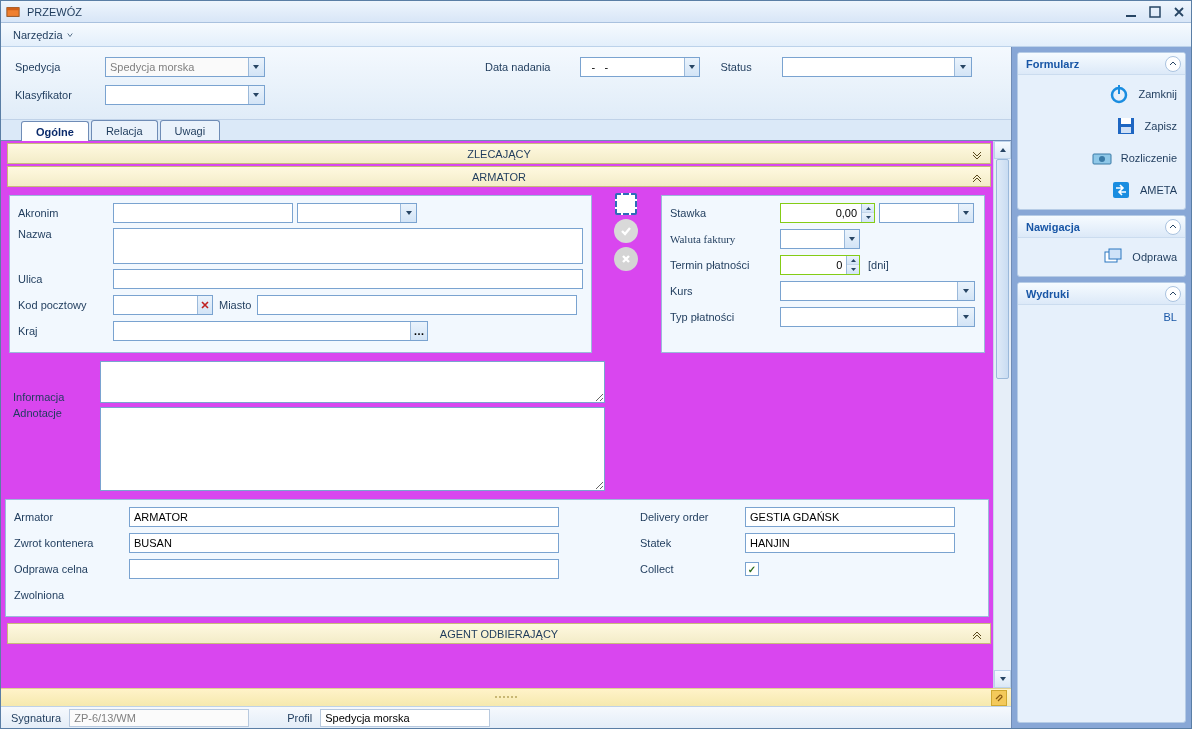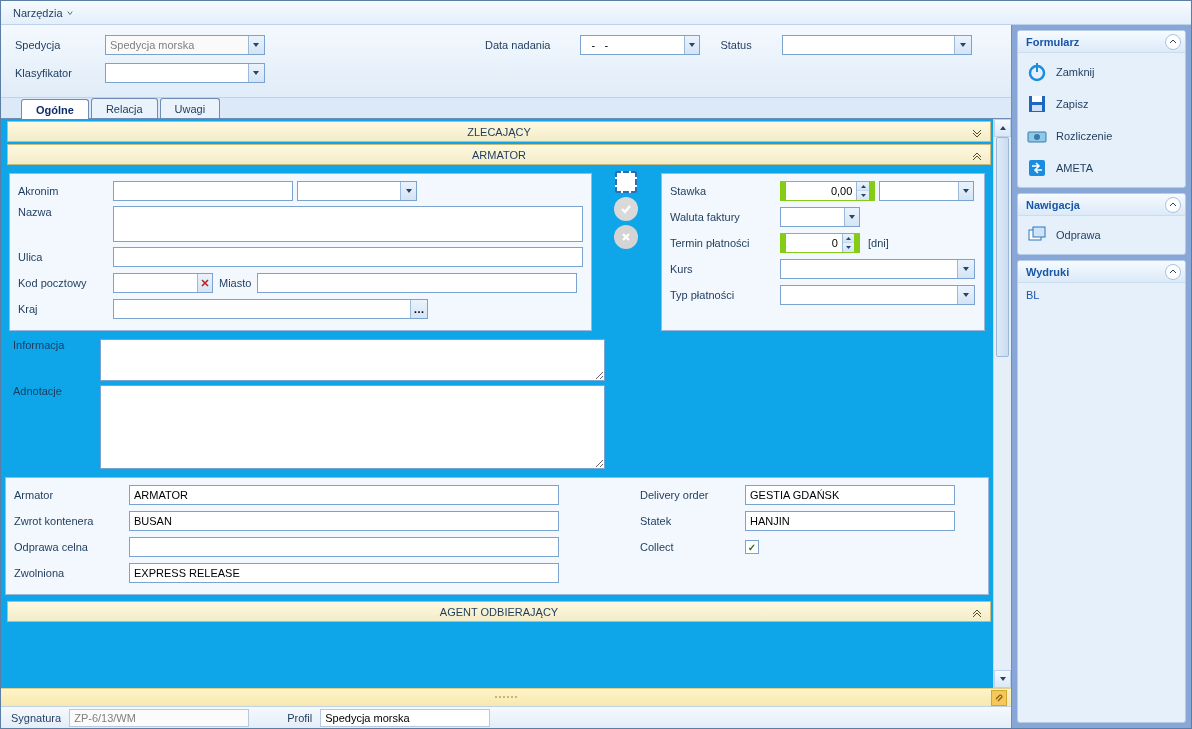--- a/index.html
+++ b/index.html
@@ -18,21 +18,21 @@
   .win-btn svg { width:12px; height:12px; }
 
   
   .menubar { height:24px; background:linear-gradient(to bottom,#f6fafe,#e3effb); border-bottom:1px solid #bcd2ea; display:flex; align-items:center; padding:0 6px; }
   .menu-item { color:#1e3b5c; padding:3px 6px; cursor:pointer; display:flex; align-items:center; gap:4px;}
   .menu-caret { width:6px;height:6px; }
 
   
   .body-row { flex:1; display:flex; min-height:0; }
 
-  .main-area { flex:1; display:flex; flex-direction:column; min-width:0; background:#0ea5e9;}
+  .main-area { flex:1; display:flex; flex-direction:column; min-width:0; background:#d946ef;}
   .side-panel { width:180px; background:#88a7d6; border-left:1px solid #6f8cb6; display:flex; flex-direction:column; padding:5px; gap:5px;}
 
   
   .header-form { padding:10px 14px 6px 14px; background:linear-gradient(to bottom,#f4f9fe,#e0ecf8); border-bottom:1px solid #c0d2e8; }
   .hf-row { display:flex; align-items:center; margin-bottom:8px; }
   .hf-label { color:#1e3b5c; width:90px; }
   .combo { position:relative; display:inline-flex; align-items:center; border:1px solid #7aa3d0; background:#fff; height:20px; }
   .combo input { border:none; outline:none; height:18px; padding:0 4px; background:transparent; width:100%;}
   .combo .caret { width:18px; height:18px; border-left:1px solid #9bb9da; background:linear-gradient(to bottom,#eaf3fc,#d3e4f6); display:flex; align-items:center; justify-content:center; cursor:pointer;}
   .combo.disabled { background:#fafafa; }
@@ -55,21 +55,21 @@
   
   .section-bar { height:21px; border:1px solid #c9b97a; background:linear-gradient(to bottom,#fff9e0,#f3ecc8); display:flex; align-items:center; justify-content:center; color:#1e3b5c; position:relative; margin:2px 2px 0 6px;}
   .section-bar .chev { position:absolute; right:6px; top:3px; width:14px; height:14px; cursor:pointer;}
 
   
   .group { margin:4px; border:1px solid #9bb9da; background:#f2f8fe; padding:6px 8px; }
   .group-row { display:flex; align-items:center; margin-bottom:4px; min-height:22px;}
   .glabel { color:#1e3b5c; width:95px; }
   .txt { border:1px solid #7aa3d0; background:#fff; height:20px; padding:0 4px; }
   .txt.multi { height:56px; resize:none; }
-  .spin { display:inline-flex; align-items:center; border:6px solid #84cc16; background:#fff; height:20px; }
+  .spin { display:inline-flex; align-items:center; border:1px solid #84cc16; background:#fff; height:20px; }
   .spin input { border:none; outline:none; width:100%; text-align:right; padding:0 4px; height:18px; }
   .spin .spins { width:15px; display:flex; flex-direction:column; border-left:1px solid #9bb9da;}
   .spin .spins div { height:9px; background:linear-gradient(to bottom,#eaf3fc,#d3e4f6); border-bottom:1px solid #c4d6ea; display:flex;align-items:center;justify-content:center; cursor:pointer;}
   .spin .spins div:last-child{border-bottom:none;}
   .icon-stack { width:30px; display:flex; flex-direction:column; gap:4px; align-items:center; padding-top:2px;}
   .round-btn { width:24px; height:24px; border-radius:12px; display:flex; align-items:center; justify-content:center; cursor:pointer;}
   .rb-blue { background:#fff; border:2px dashed #2d6cb8; border-radius:2px; width:22px; height:22px;}
   .rb-grey-tick { background:#d9d9d9; }
   .rb-grey-x { background:#d4d4d4; }
 
@@ -81,38 +81,64 @@
 
   .footer { height:22px; background:linear-gradient(to bottom,#f6f9fd,#e3edf8); border-top:1px solid #bfd2e8; display:flex; align-items:center; padding:0 10px; gap:8px;}
   .footer-label { color:#1e3b5c; }
   .footer-field { border:1px solid #b8c9de; height:18px; padding:0 4px; color:#808080; background:#fbfbfb;}
   .footer-field.active { color:#000; background:#fff;}
 
   
   .sp-group { background:#e6f0fb; border:1px solid #b6cce6; border-radius:3px; overflow:hidden;}
   .sp-head { height:22px; background:linear-gradient(to bottom,#f6fbff,#dce9f8); border-bottom:1px solid #cbdcef; display:flex; align-items:center; padding:0 8px; color:#1856a6; font-weight:bold; position:relative;}
   .sp-head .coll { position:absolute; right:4px; top:3px; width:16px;height:16px; border:1px solid #aac3e0; border-radius:8px; background:#fff; display:flex;align-items:center;justify-content:center; cursor:pointer;}
-  .sp-body { padding:6px 4px; display:flex; flex-direction:column; gap:6px;}
+  .sp-body { padding:6px 4px; display:flex; flex-direction:column; gap:6px;align-items:flex-end;}
   .sp-item { display:flex; align-items:center; gap:8px; padding:2px 4px; color:#1e3b5c; cursor:pointer;}
   .sp-icon { width:22px; height:22px; display:flex; align-items:center; justify-content:center;}
   .sp-link { color:#1856a6; padding:4px 8px; cursor:pointer;}
 
   .checkbox { width:14px; height:14px; border:1px solid #7aa3d0; background:#fff; display:inline-flex; align-items:center; justify-content:center; cursor:pointer;}
   .checkbox.checked::after { content:"✓"; font-size:10px; color:#2a6b1a; font-weight:bold;}
 
   .x-btn { width:18px; height:18px; border-left:1px solid #9bb9da; background:linear-gradient(to bottom,#eaf3fc,#d3e4f6); display:flex;align-items:center;justify-content:center; cursor:pointer;}
   .ellipsis-btn { width:18px; height:18px; border-left:1px solid #9bb9da; background:linear-gradient(to bottom,#eaf3fc,#d3e4f6); display:flex;align-items:center;justify-content:center; cursor:pointer; font-weight:bold;}
 
   svg { display:block; }
 </style>
 </head>
 <body>
 
 <div class="window">
 
+  <div class="titlebar">
+    <span class="app-icon">
+      <svg viewBox="0 0 16 16">
+          <rect x="1" y="3" width="14" height="10" fill="#f08030" stroke="#8a4a1c"></rect>
+          <rect x="1" y="3" width="14" height="3" fill="#d06018"></rect>
+        </svg>
+    </span>
+    <span class="title-text">PRZEWÓZ</span>
+    <div class="win-controls">
+      <span class="win-btn">
+          <svg viewBox="0 0 12 12">
+            <rect x="1" y="9" width="10" height="2" fill="#274564"></rect>
+          </svg>
+        </span>
+      <span class="win-btn">
+          <svg viewBox="0 0 12 12">
+            <rect x="1" y="1" width="10" height="10" fill="none" stroke="#274564" stroke-width="1.5"></rect>
+          </svg>
+        </span>
+      <span class="win-btn">
+          <svg viewBox="0 0 12 12">
+            <path d="M2 2 L10 10 M10 2 L2 10" stroke="#274564" stroke-width="1.8"></path>
+          </svg>
+        </span>
+    </div>
+  </div>
 
   <div class="menubar">
     <div class="menu-item">
       <span>Narzędzia</span>
       <svg class="menu-caret" viewBox="0 0 8 8">
           <path d="M1 2 L4 6 L7 2" fill="none" stroke="#274564"></path>
         </svg>
     </div>
   </div>
 
@@ -278,21 +304,21 @@
                 <span class="combo" style="width:95px; margin-left:4px;">
                   <input style="">
                   <span class="caret">
                       <svg width="8" height="8" viewBox="0 0 8 8">
                         <path d="M1 2 L4 6 L7 2" fill="#274564"></path>
                       </svg>
                     </span>
                 </span>
               </div>
               <div class="group-row">
-                <span class="glabel" style="width:110px;">Waluta faktury</span>
+                <span class="glabel" style="width:110px;font-family:Liberation Serif, serif;">Waluta faktury</span>
                 <span class="combo" style="width:80px;">
                   <input style="">
                   <span class="caret">
                       <svg width="8" height="8" viewBox="0 0 8 8">
                         <path d="M1 2 L4 6 L7 2" fill="#274564"></path>
                       </svg>
                     </span>
                 </span>
               </div>
               <div class="group-row">
@@ -333,21 +359,21 @@
                       <svg width="8" height="8" viewBox="0 0 8 8">
                         <path d="M1 2 L4 6 L7 2" fill="#274564"></path>
                       </svg>
                     </span>
                 </span>
               </div>
             </div>
           </div>
 
           <div style="margin:0 4px;">
-            <div class="group-row" style="align-items:flex-start;">
+            <div class="group-row" style="align-items:flex-end;">
               <span class="glabel" style="padding-left:8px;">Informacja</span>
               <textarea class="txt" style="width: 505px; height: 42px;"></textarea>
             </div>
             <div class="group-row" style="align-items:flex-start;">
               <span class="glabel" style="padding-left:8px;">Adnotacje</span>
               <textarea class="txt" style="width: 505px; height: 84px;"></textarea>
             </div>
           </div>
 
           <div class="group" style="margin:8px 4px 4px 4px; display:flex;">
@@ -359,21 +385,20 @@
               <div class="group-row">
                 <span class="glabel" style="width:115px;">Zwrot kontenera</span>
                 <input class="txt" style="width: 430px;" value="BUSAN">
               </div>
               <div class="group-row">
                 <span class="glabel" style="width:115px;">Odprawa celna</span>
                 <input class="txt" style="width: 430px;" value="">
               </div>
               <div class="group-row">
                 <span class="glabel" style="width:115px;">Zwolniona</span>
-                <input class="txt" style="width: 430px;" value="EXPRESS RELEASE">
               </div>
             </div>
             <div style="width:340px; margin-left:30px;">
               <div class="group-row">
                 <span class="glabel" style="width:105px;">Delivery order</span>
                 <input class="txt" style="width: 210px;" value="GESTIA GDAŃSK">
               </div>
               <div class="group-row">
                 <span class="glabel" style="width:105px;">Statek</span>
                 <input class="txt" style="width: 210px;" value="HANJIN">

